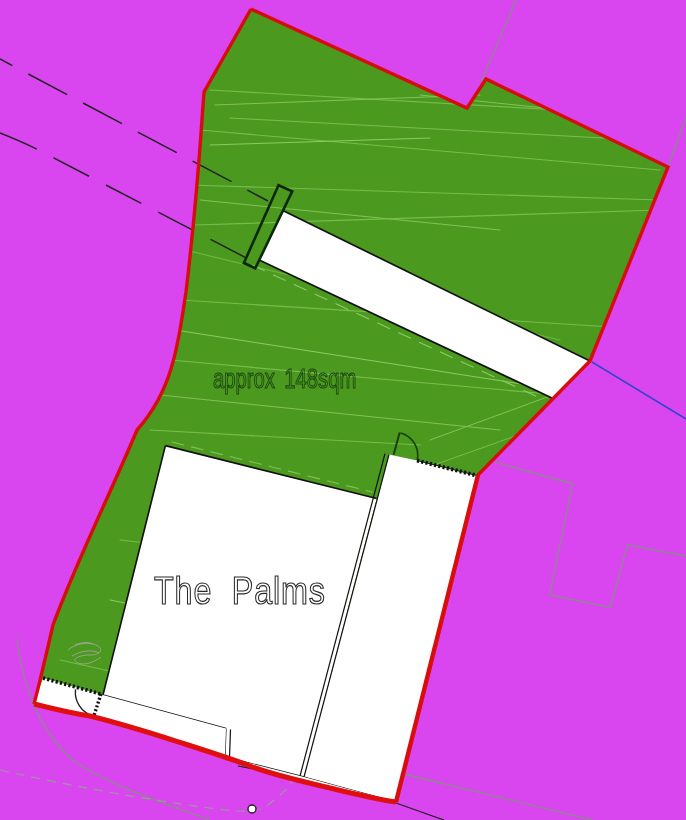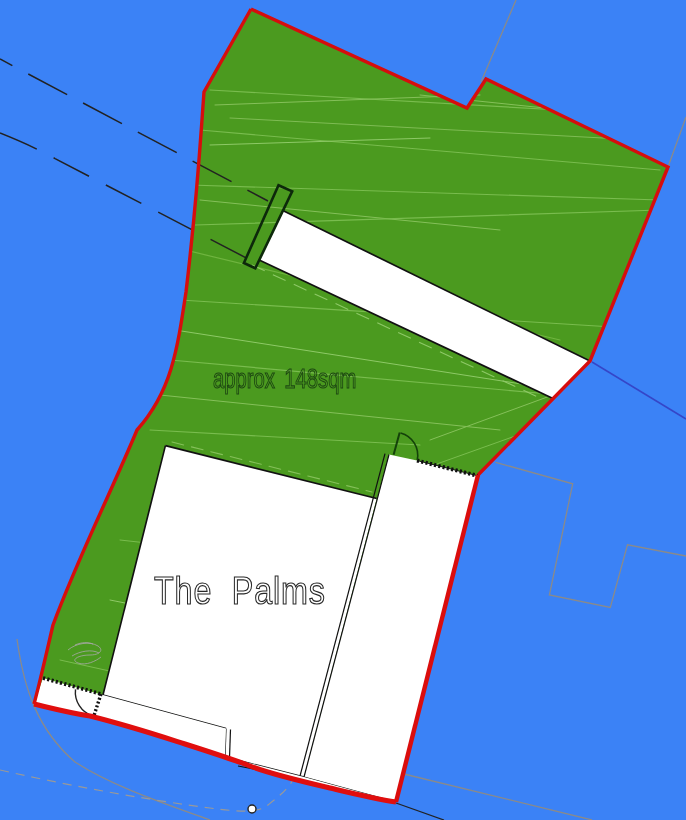--- a/index.html
+++ b/index.html
@@ -1,16 +1,16 @@
 <!DOCTYPE html>
 <html><head>
 <meta charset="utf-8">
 <style>
   html,body{margin:0;padding:0;background:#ffffff;}
-  .wrap{width:686px;height:820px;position:relative;overflow:hidden;background:#3b82f6;}
+  .wrap{width:686px;height:820px;position:relative;overflow:hidden;background:#d946ef;}
   text{font-family:"Liberation Sans", sans-serif;}
 </style>
 </head>
 <body>
 <div class="wrap">
 <svg width="686" height="820" viewBox="0 0 686 820">
 
   <defs>
     <clipPath id="siteclip">
       <path d="M251,9 L204,92 C199,160 197,200 186,292 C177,352 171,392 137,430 C112,490 77,560 53,625 C46,655 40,682 34,704

